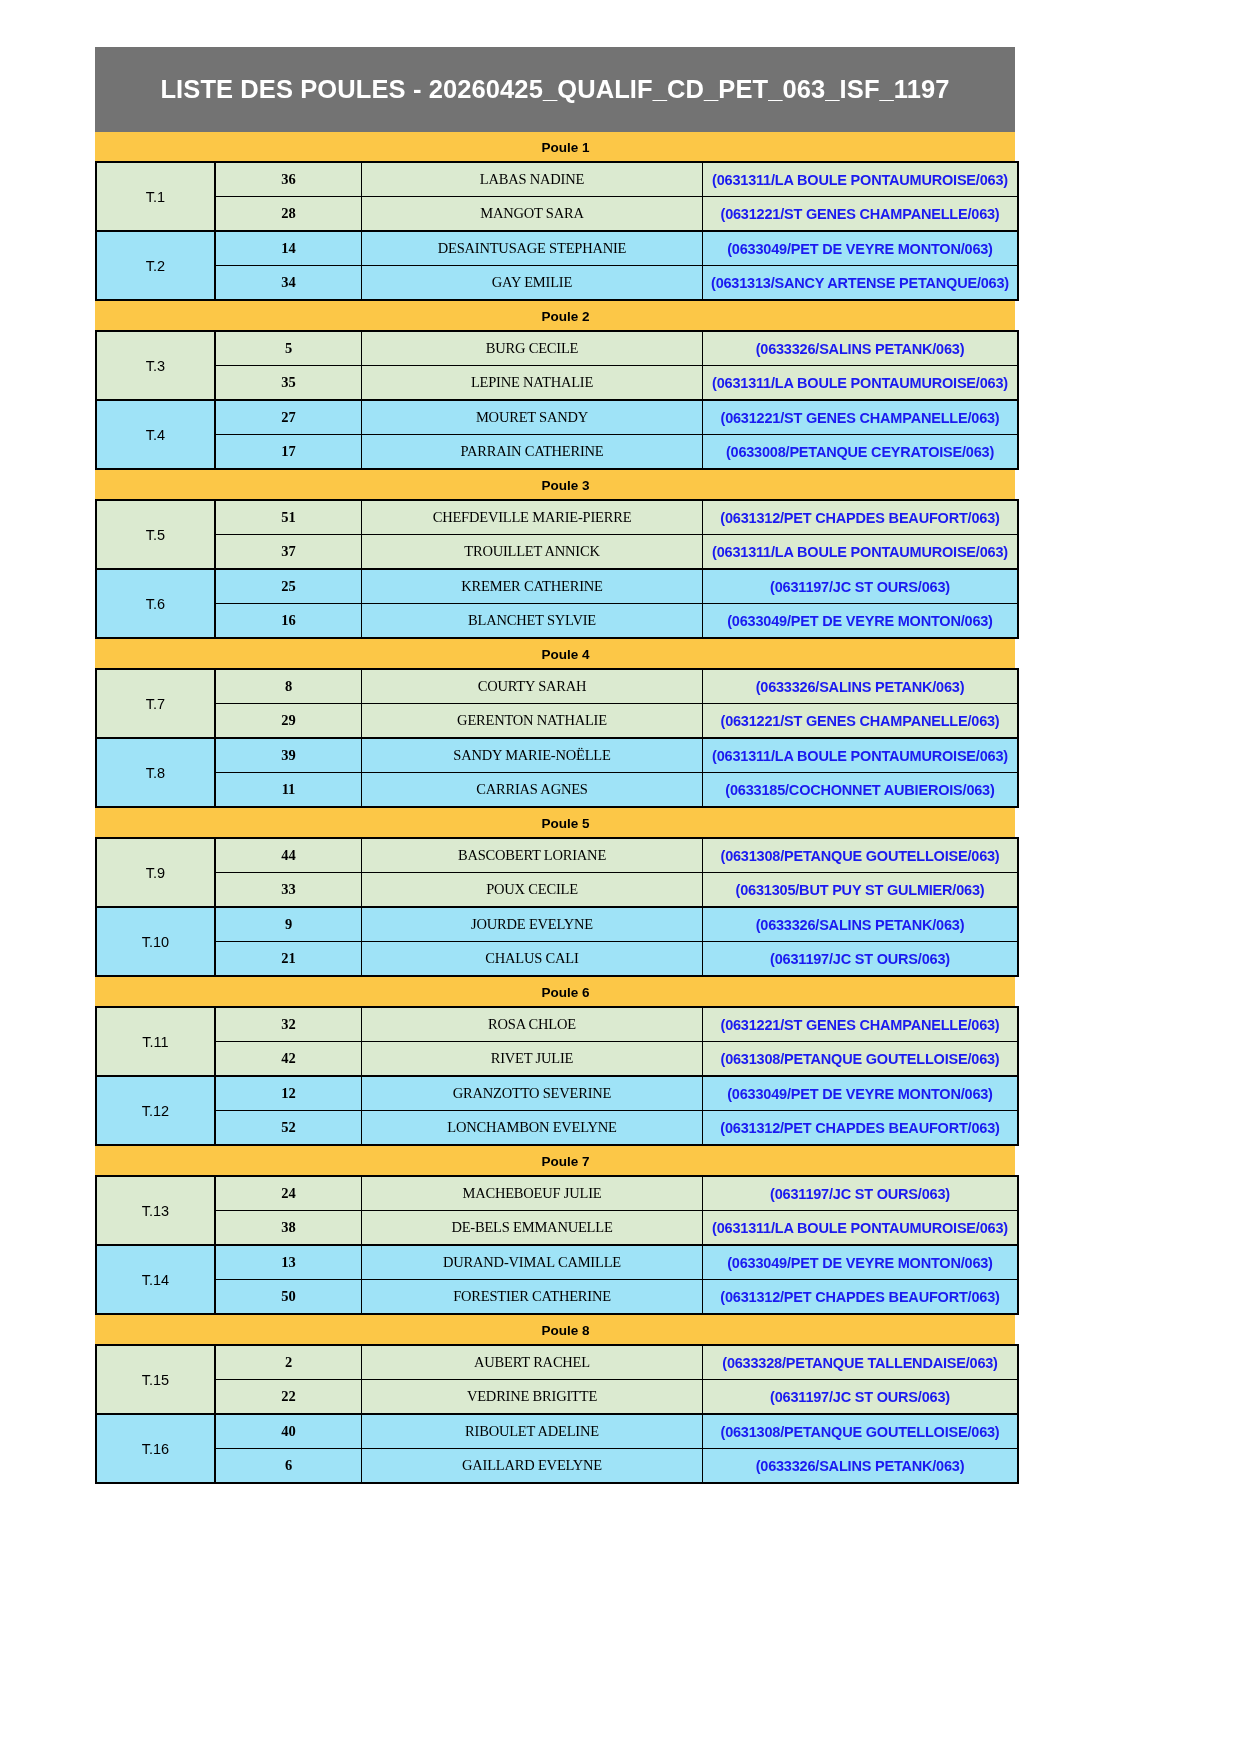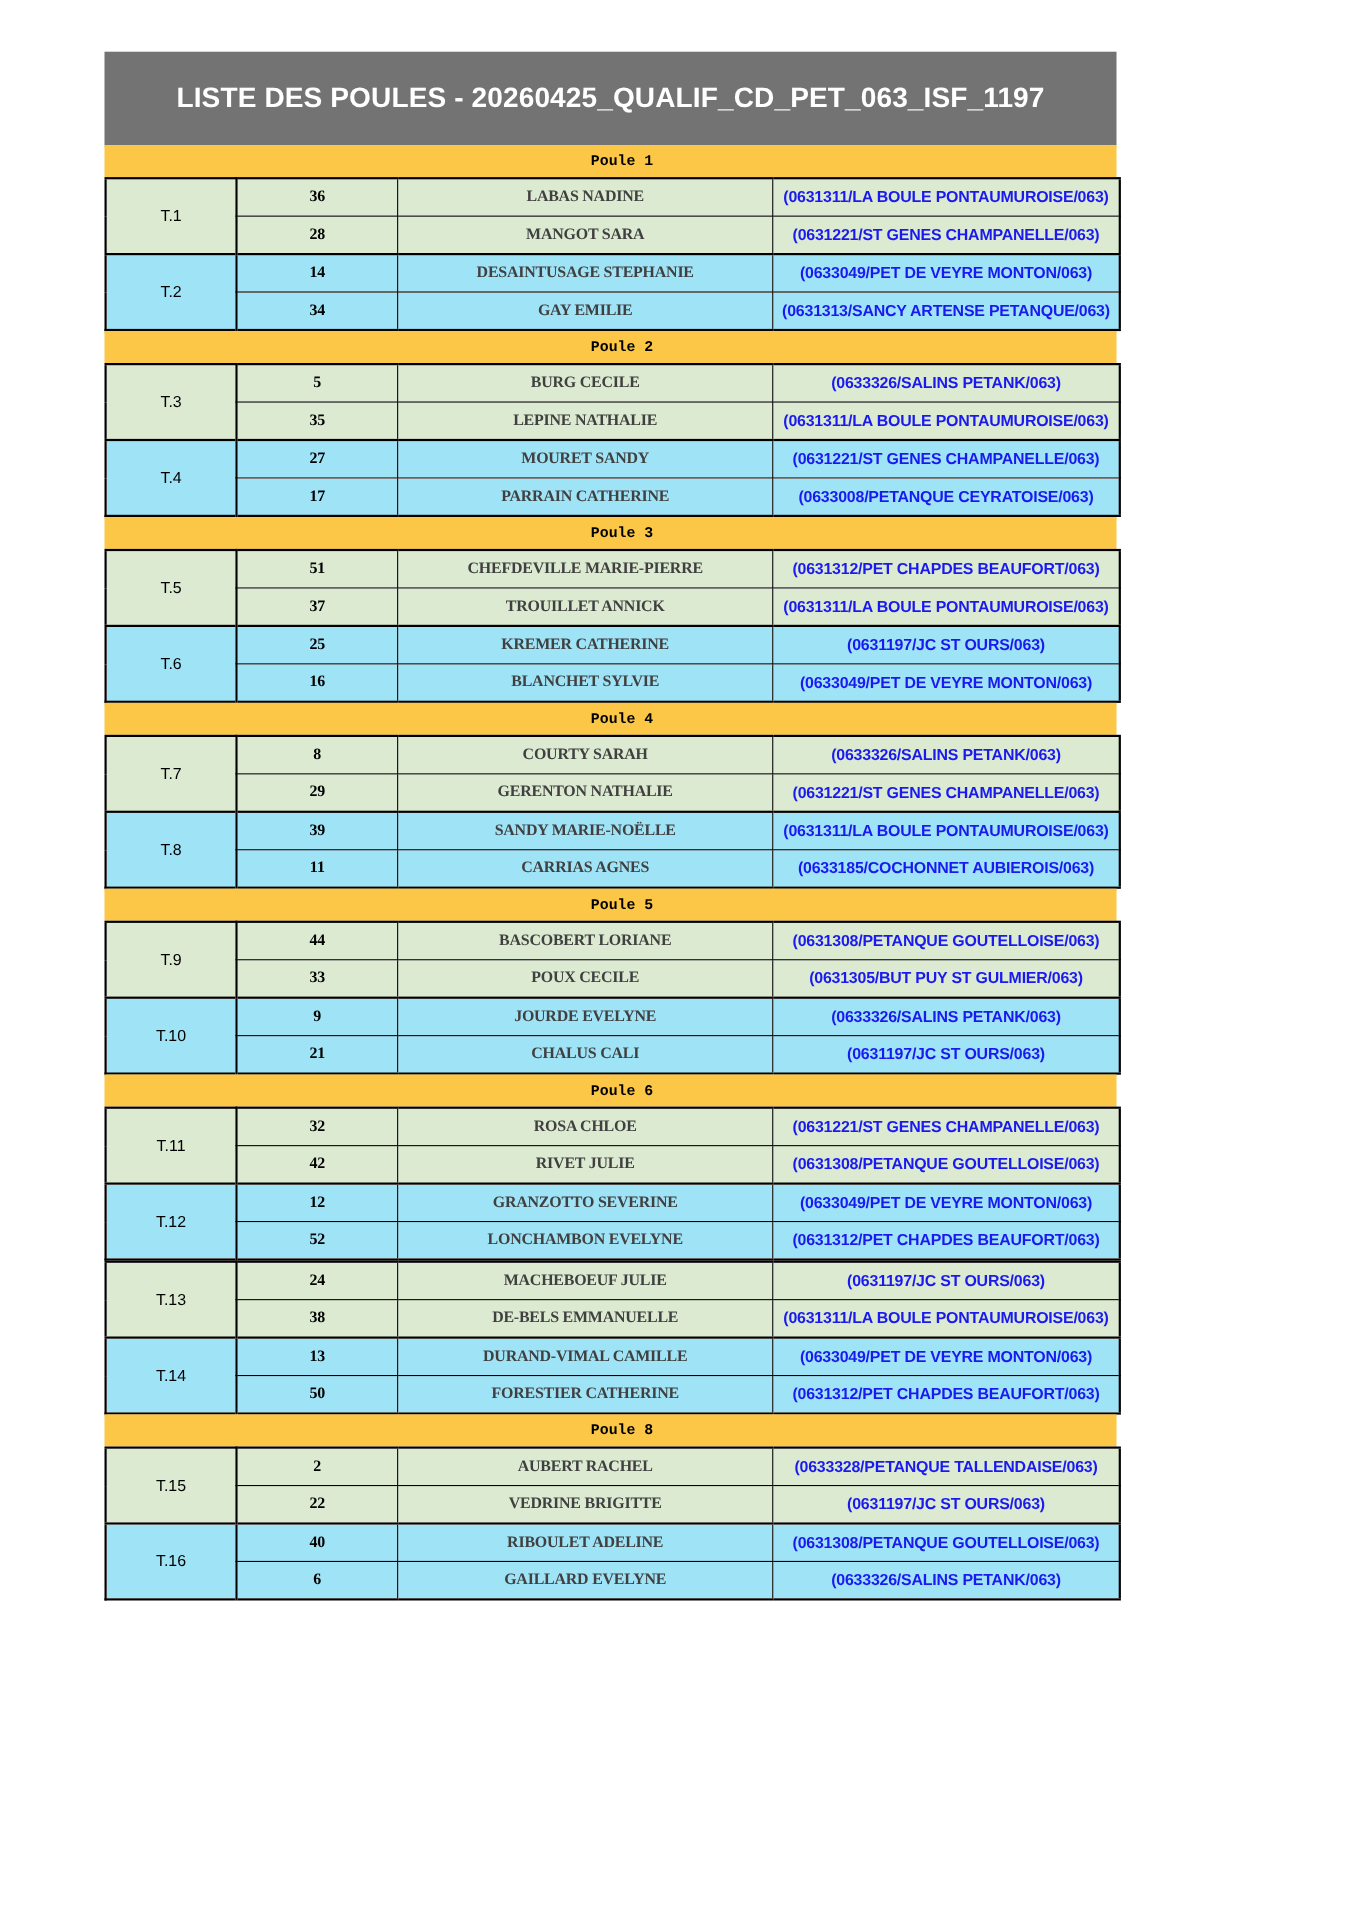--- a/index.html
+++ b/index.html
@@ -41,21 +41,21 @@
     width: 920px;
     box-sizing: border-box;
     background: #fcc747;
     height: 29px;
     display: flex;
     align-items: center;
     justify-content: center;
     border-top: 2px solid #fcc747;
   }
   .poule-header-label {
-    font-family: Liberation Mono, monospace;
+    font-family: Liberation Sans, sans-serif;
     font-weight: bold;
     font-size: 13.5px;
     color: #000000;
     padding-left: 21px;
   }
   table.poule-table {
     width: 920px;
     border-collapse: collapse;
     table-layout: fixed;
     margin: 0;
@@ -82,23 +82,23 @@
     border-right: 2.5px solid #000000 !important;
   }
   td.num-cell {
     font-family: "Liberation Serif", serif;
     font-weight: bold;
     font-size: 14.5px;
     color: #000000;
   }
   td.name-cell {
     font-family: "Liberation Serif", serif;
-    font-weight: bold;
+    font-weight: normal;
     font-size: 14.5px;
-    color: #404040;
+    color: #000000;
     letter-spacing: -0.2px;
   }
   td.club-cell {
     font-family: Liberation Sans, sans-serif;
     font-weight: bold;
     font-size: 14.5px;
     color: #1a1af0;
     letter-spacing: -0.2px;
   }
   tr.teamA td { background: #dbead0; }
@@ -284,20 +284,23 @@
             <td class="name-cell col-name">GRANZOTTO SEVERINE</td>
             <td class="club-cell col-club">(0633049/PET DE VEYRE MONTON/063)</td>
           </tr>
           <tr class="teamB team-end">
             <td class="num-cell col-num">52</td>
             <td class="name-cell col-name">LONCHAMBON EVELYNE</td>
             <td class="club-cell col-club">(0631312/PET CHAPDES BEAUFORT/063)</td>
           </tr>
         </tbody>
       </table>
+      <div class="poule-header">
+        <span class="poule-header-label">Poule 7</span>
+      </div>
       <table class="poule-table">
         <tbody>
           <tr class="teamA team-start">
             <td class="team-cell col-team" rowspan="2">T.13</td>
             <td class="num-cell col-num">24</td>
             <td class="name-cell col-name">MACHEBOEUF JULIE</td>
             <td class="club-cell col-club">(0631197/JC ST OURS/063)</td>
           </tr>
           <tr class="teamA team-end">
             <td class="num-cell col-num">38</td>

